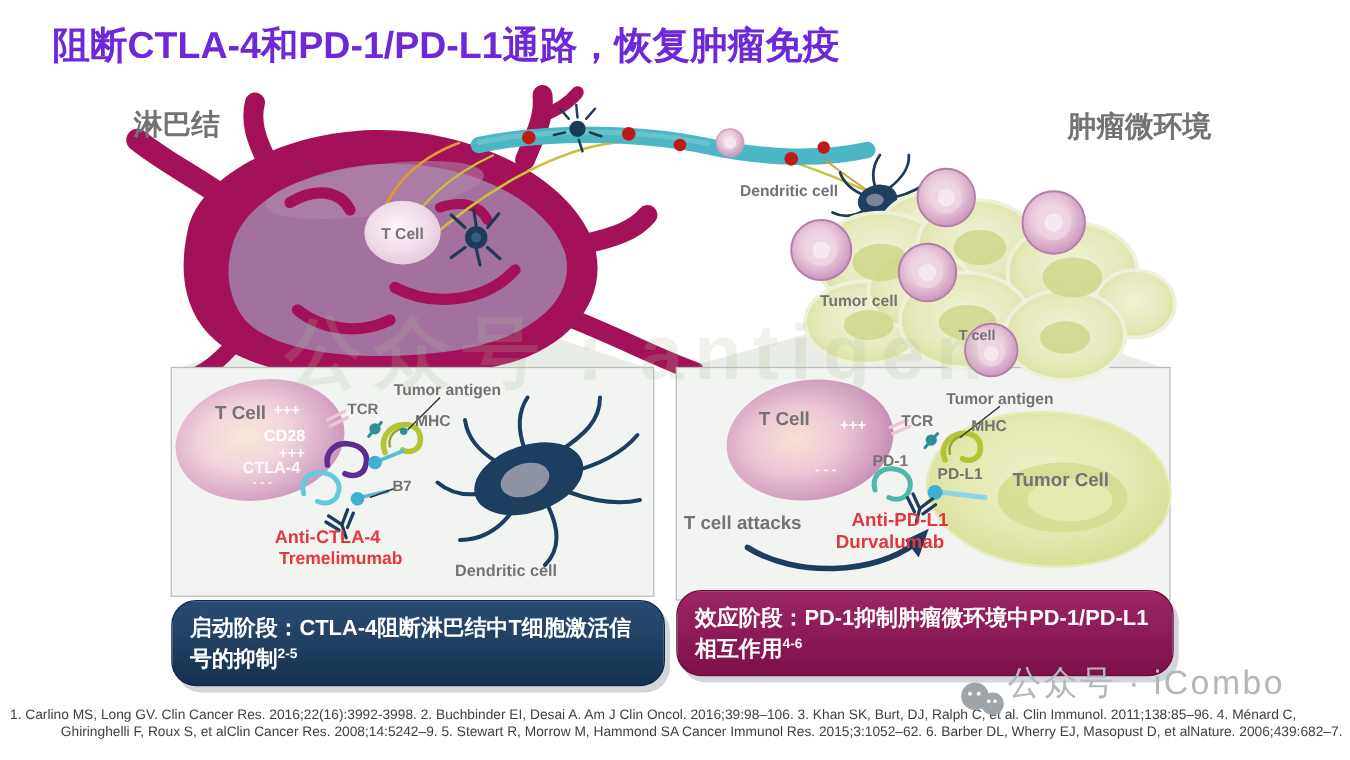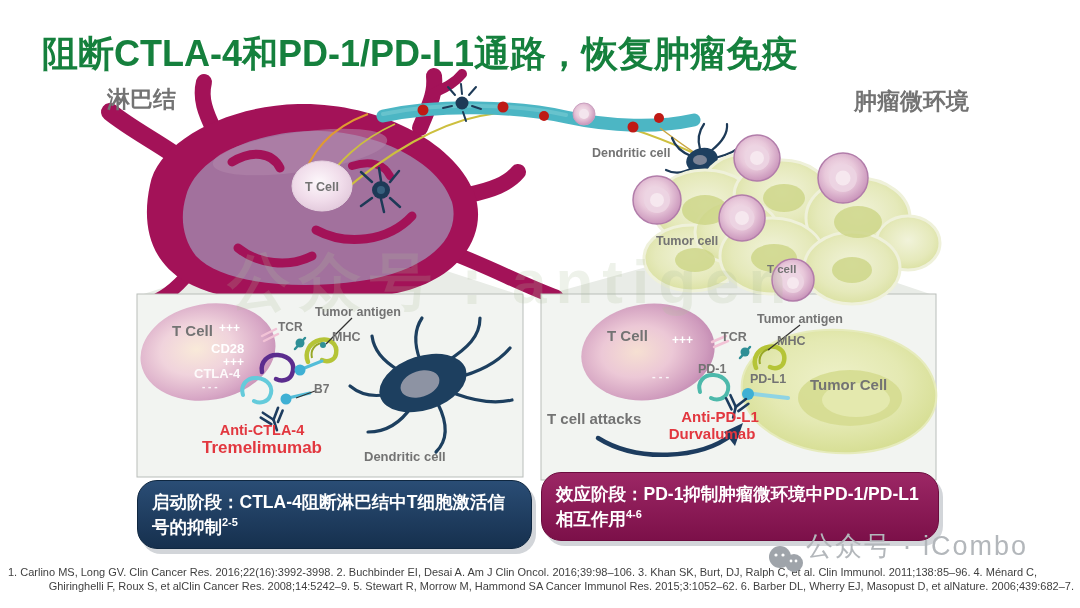--- a/index.html
+++ b/index.html
@@ -269,42 +269,42 @@
         <path d="M0,5 L8,-5"></path>
       <path d="M-3.5,8.5 L-11.5,-1"></path>
         <path d="M3.5,8.5 L11.5,-1"></path>
     </g>
 
     <path d="M598,438 C636,462 700,460 733,434" stroke="#1d3c5f" stroke-width="4.5" fill="none" stroke-linecap="round"></path>
     <polygon points="743,423 724,432 735,446" fill="#1d3c5f"></polygon>
   </g>
 </svg>
 
-<div class="lbl z2" style="left:42px;top:30px;font-size:36px;color:#15803d;">阻断CTLA-4和PD-1/PD-L1通路，恢复肿瘤免疫</div>
+<div class="lbl z2" style="left:42px;top:16px;font-size:30px;color:#6d28d9;">阻断CTLA-4和PD-1/PD-L1通路，恢复肿瘤免疫</div>
 
 <div class="lbl z2" style="left:107px;top:84px;font-size:23px;">淋巴结</div>
 <div class="lbl z2" style="left:806px;top:86px;font-size:23px;margin-left:48px;">肿瘤微环境</div>
 
 <div class="lbl ctr z2" style="left:294px;top:180px;width:56px;font-size:12.5px;">T Cell</div>
 <div class="lbl z2" style="left:592px;top:146px;font-size:12.5px;">Dendritic cell</div>
 <div class="lbl z2" style="left:656px;top:234px;font-size:12.5px;">Tumor cell</div>
 <div class="lbl z2" style="left:767px;top:263px;font-size:11.5px;">T cell</div>
 
 <div class="lbl z2" style="left:172px;top:322px;font-size:15px;">T Cell</div>
 <div class="lbl w z2" style="left:219px;top:321px;font-size:12px;">+++</div>
 <div class="lbl w z2" style="left:211px;top:341px;font-size:13px;">CD28</div>
 <div class="lbl w z2" style="left:223px;top:355px;font-size:12px;">+++</div>
 <div class="lbl w z2" style="left:194px;top:366px;font-size:13px;opacity:.9;">CTLA-4</div>
 <div class="lbl w z2" style="left:202px;top:381px;font-size:10px;opacity:.8;">- - -</div>
 <div class="lbl z2" style="left:278px;top:320px;font-size:12px;">TCR</div>
 <div class="lbl z2" style="left:315px;top:305px;font-size:12.5px;">Tumor antigen</div>
 <div class="lbl z2" style="left:332px;top:330px;font-size:12.5px;">MHC</div>
 <div class="lbl z2" style="left:314px;top:382px;font-size:12px;">B7</div>
 <div class="lbl red ctr z2" style="left:202px;top:422px;width:120px;font-size:14.5px;">Anti-CTLA-4</div>
-<div class="lbl red ctr z2" style="left:202px;top:438px;width:120px;font-size:17px;">Tremelimumab</div>
+<div class="lbl red ctr z2" style="left:202px;top:438px;width:120px;font-size:14px;text-align:right;">Tremelimumab</div>
 <div class="lbl z2" style="left:364px;top:449px;font-size:13px;">Dendritic cell</div>
 
 <div class="lbl z2" style="left:607px;top:327px;font-size:15px;">T Cell</div>
 <div class="lbl w z2" style="left:672px;top:333px;font-size:12px;">+++</div>
 <div class="lbl w z2" style="left:652px;top:370px;font-size:11px;opacity:.85;">- - -</div>
 <div class="lbl z2" style="left:721px;top:330px;font-size:12.5px;">TCR</div>
 <div class="lbl z2" style="left:757px;top:312px;font-size:12.5px;">Tumor antigen</div>
 <div class="lbl z2" style="left:777px;top:334px;font-size:12.5px;">MHC</div>
 <div class="lbl z2" style="left:698px;top:362px;font-size:12.5px;">PD-1</div>
 <div class="lbl z2" style="left:750px;top:372px;font-size:12.5px;">PD-L1</div>

